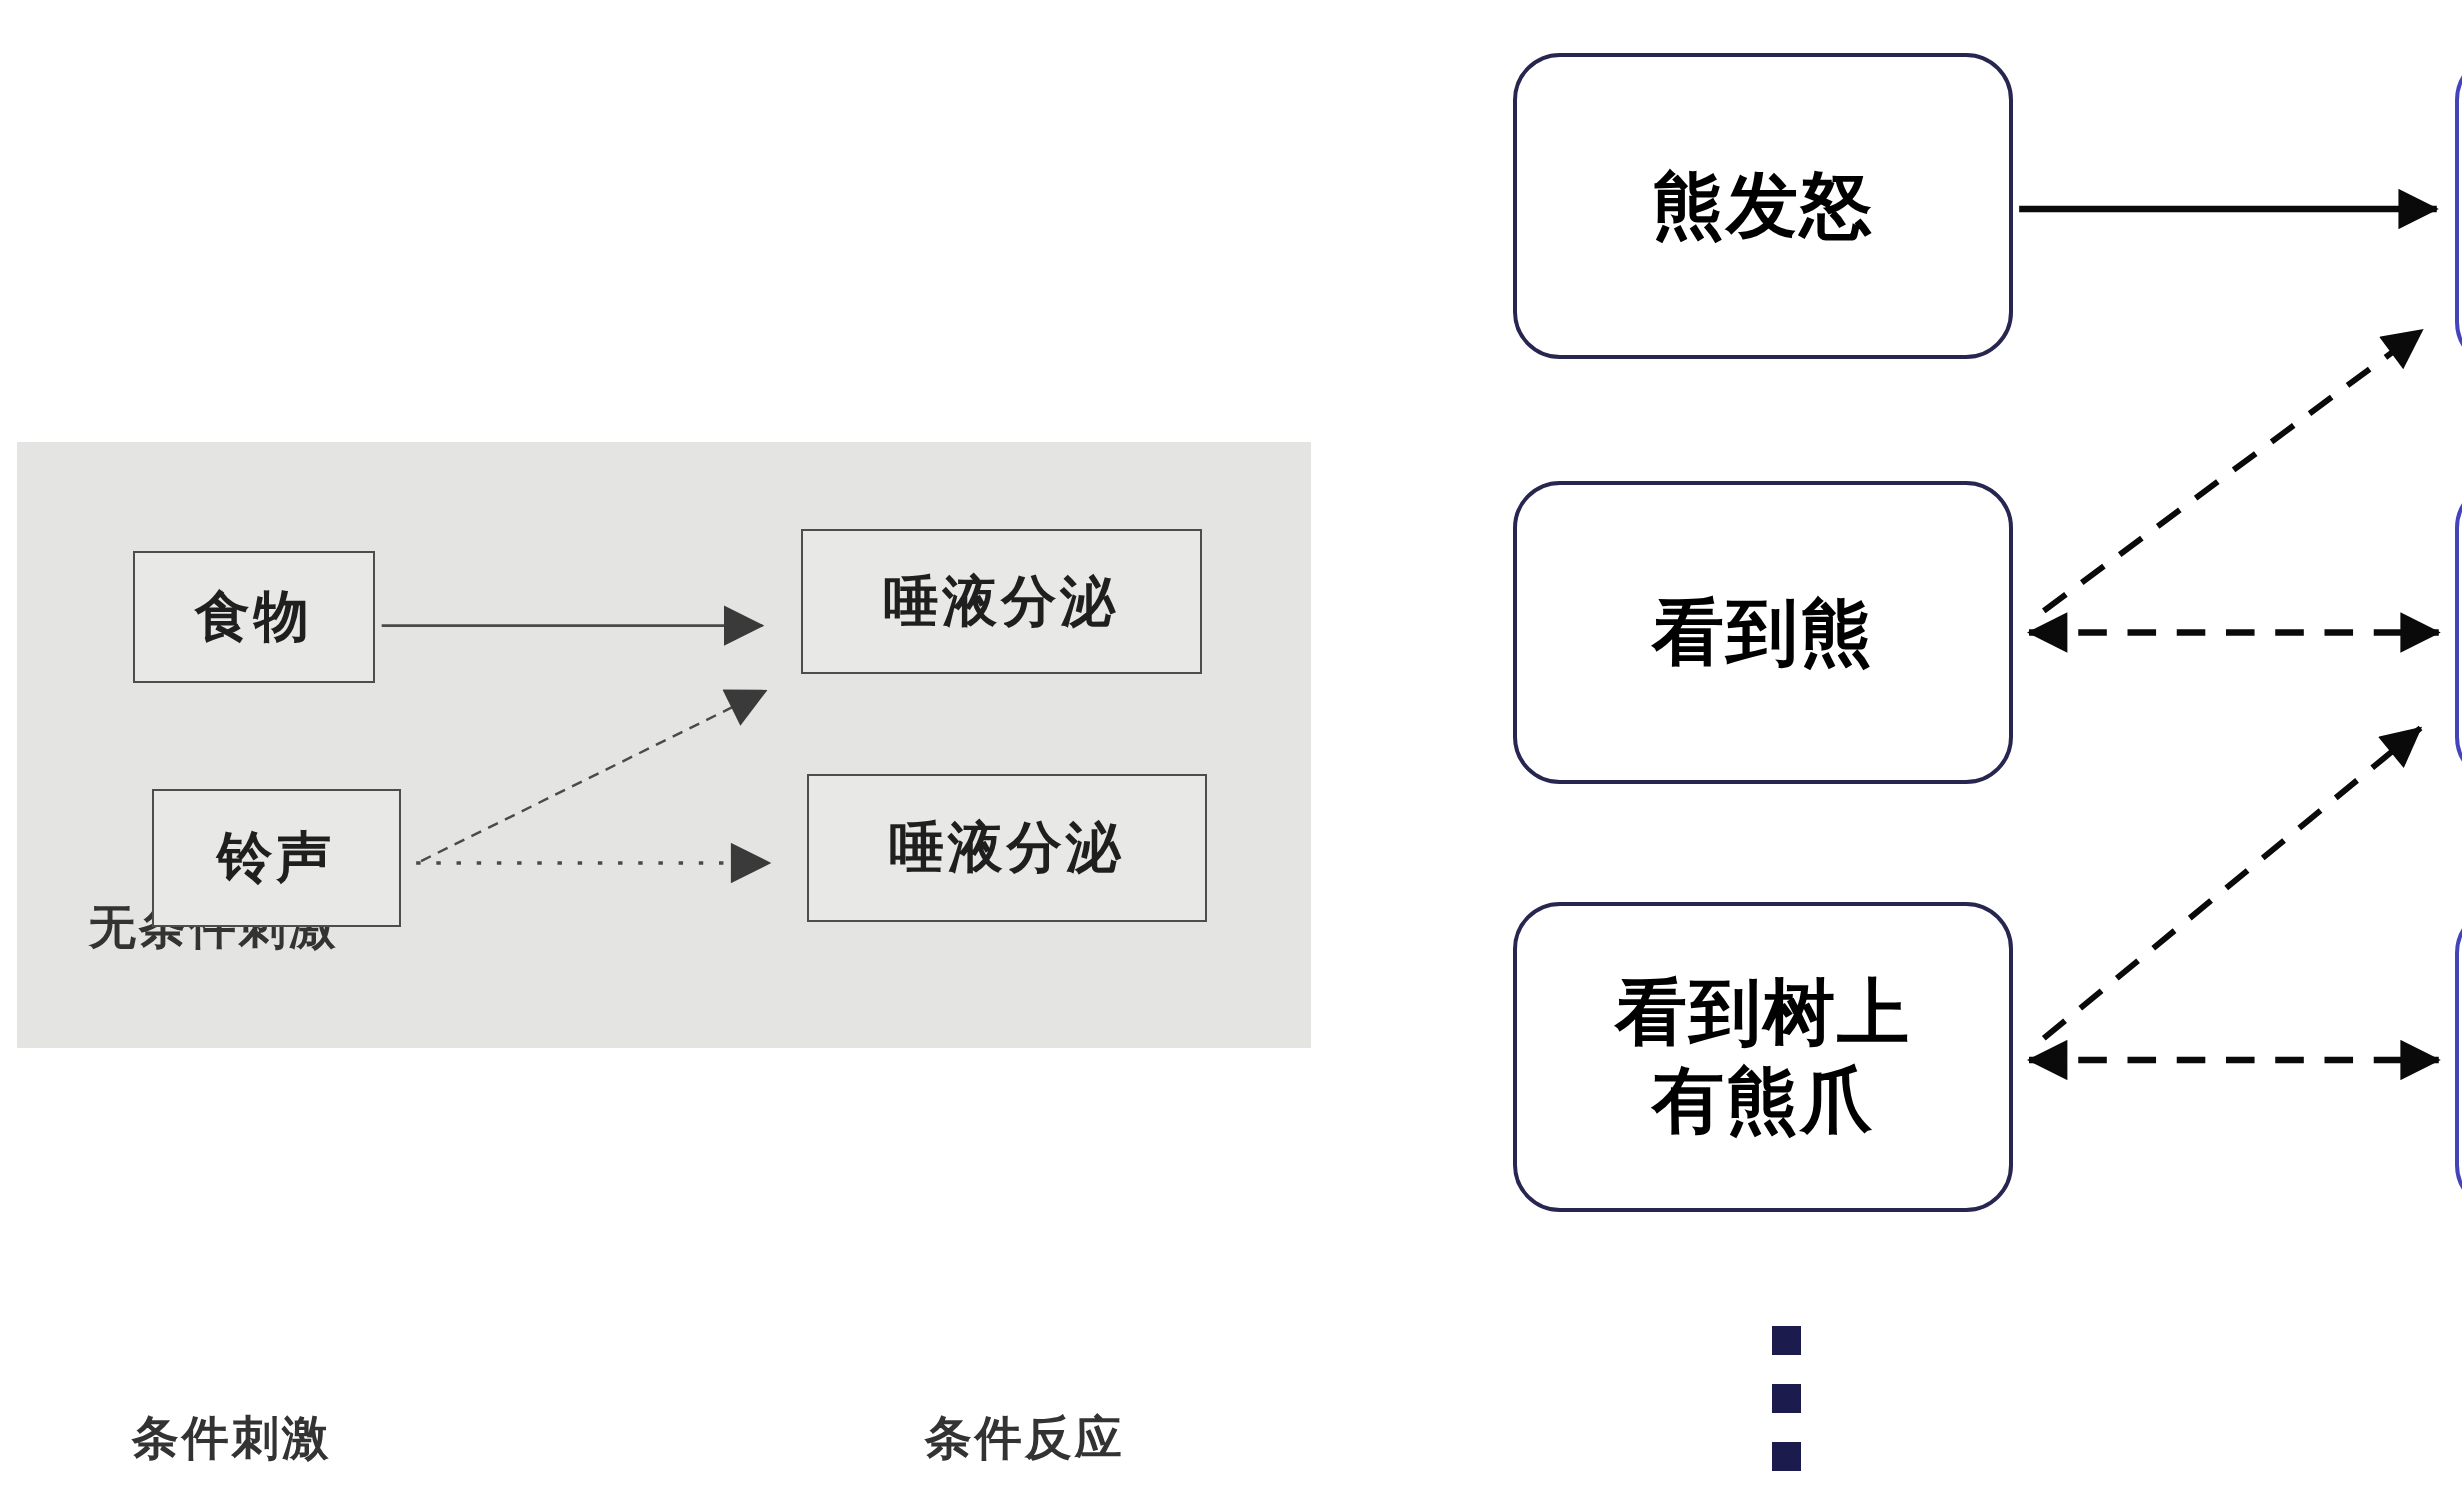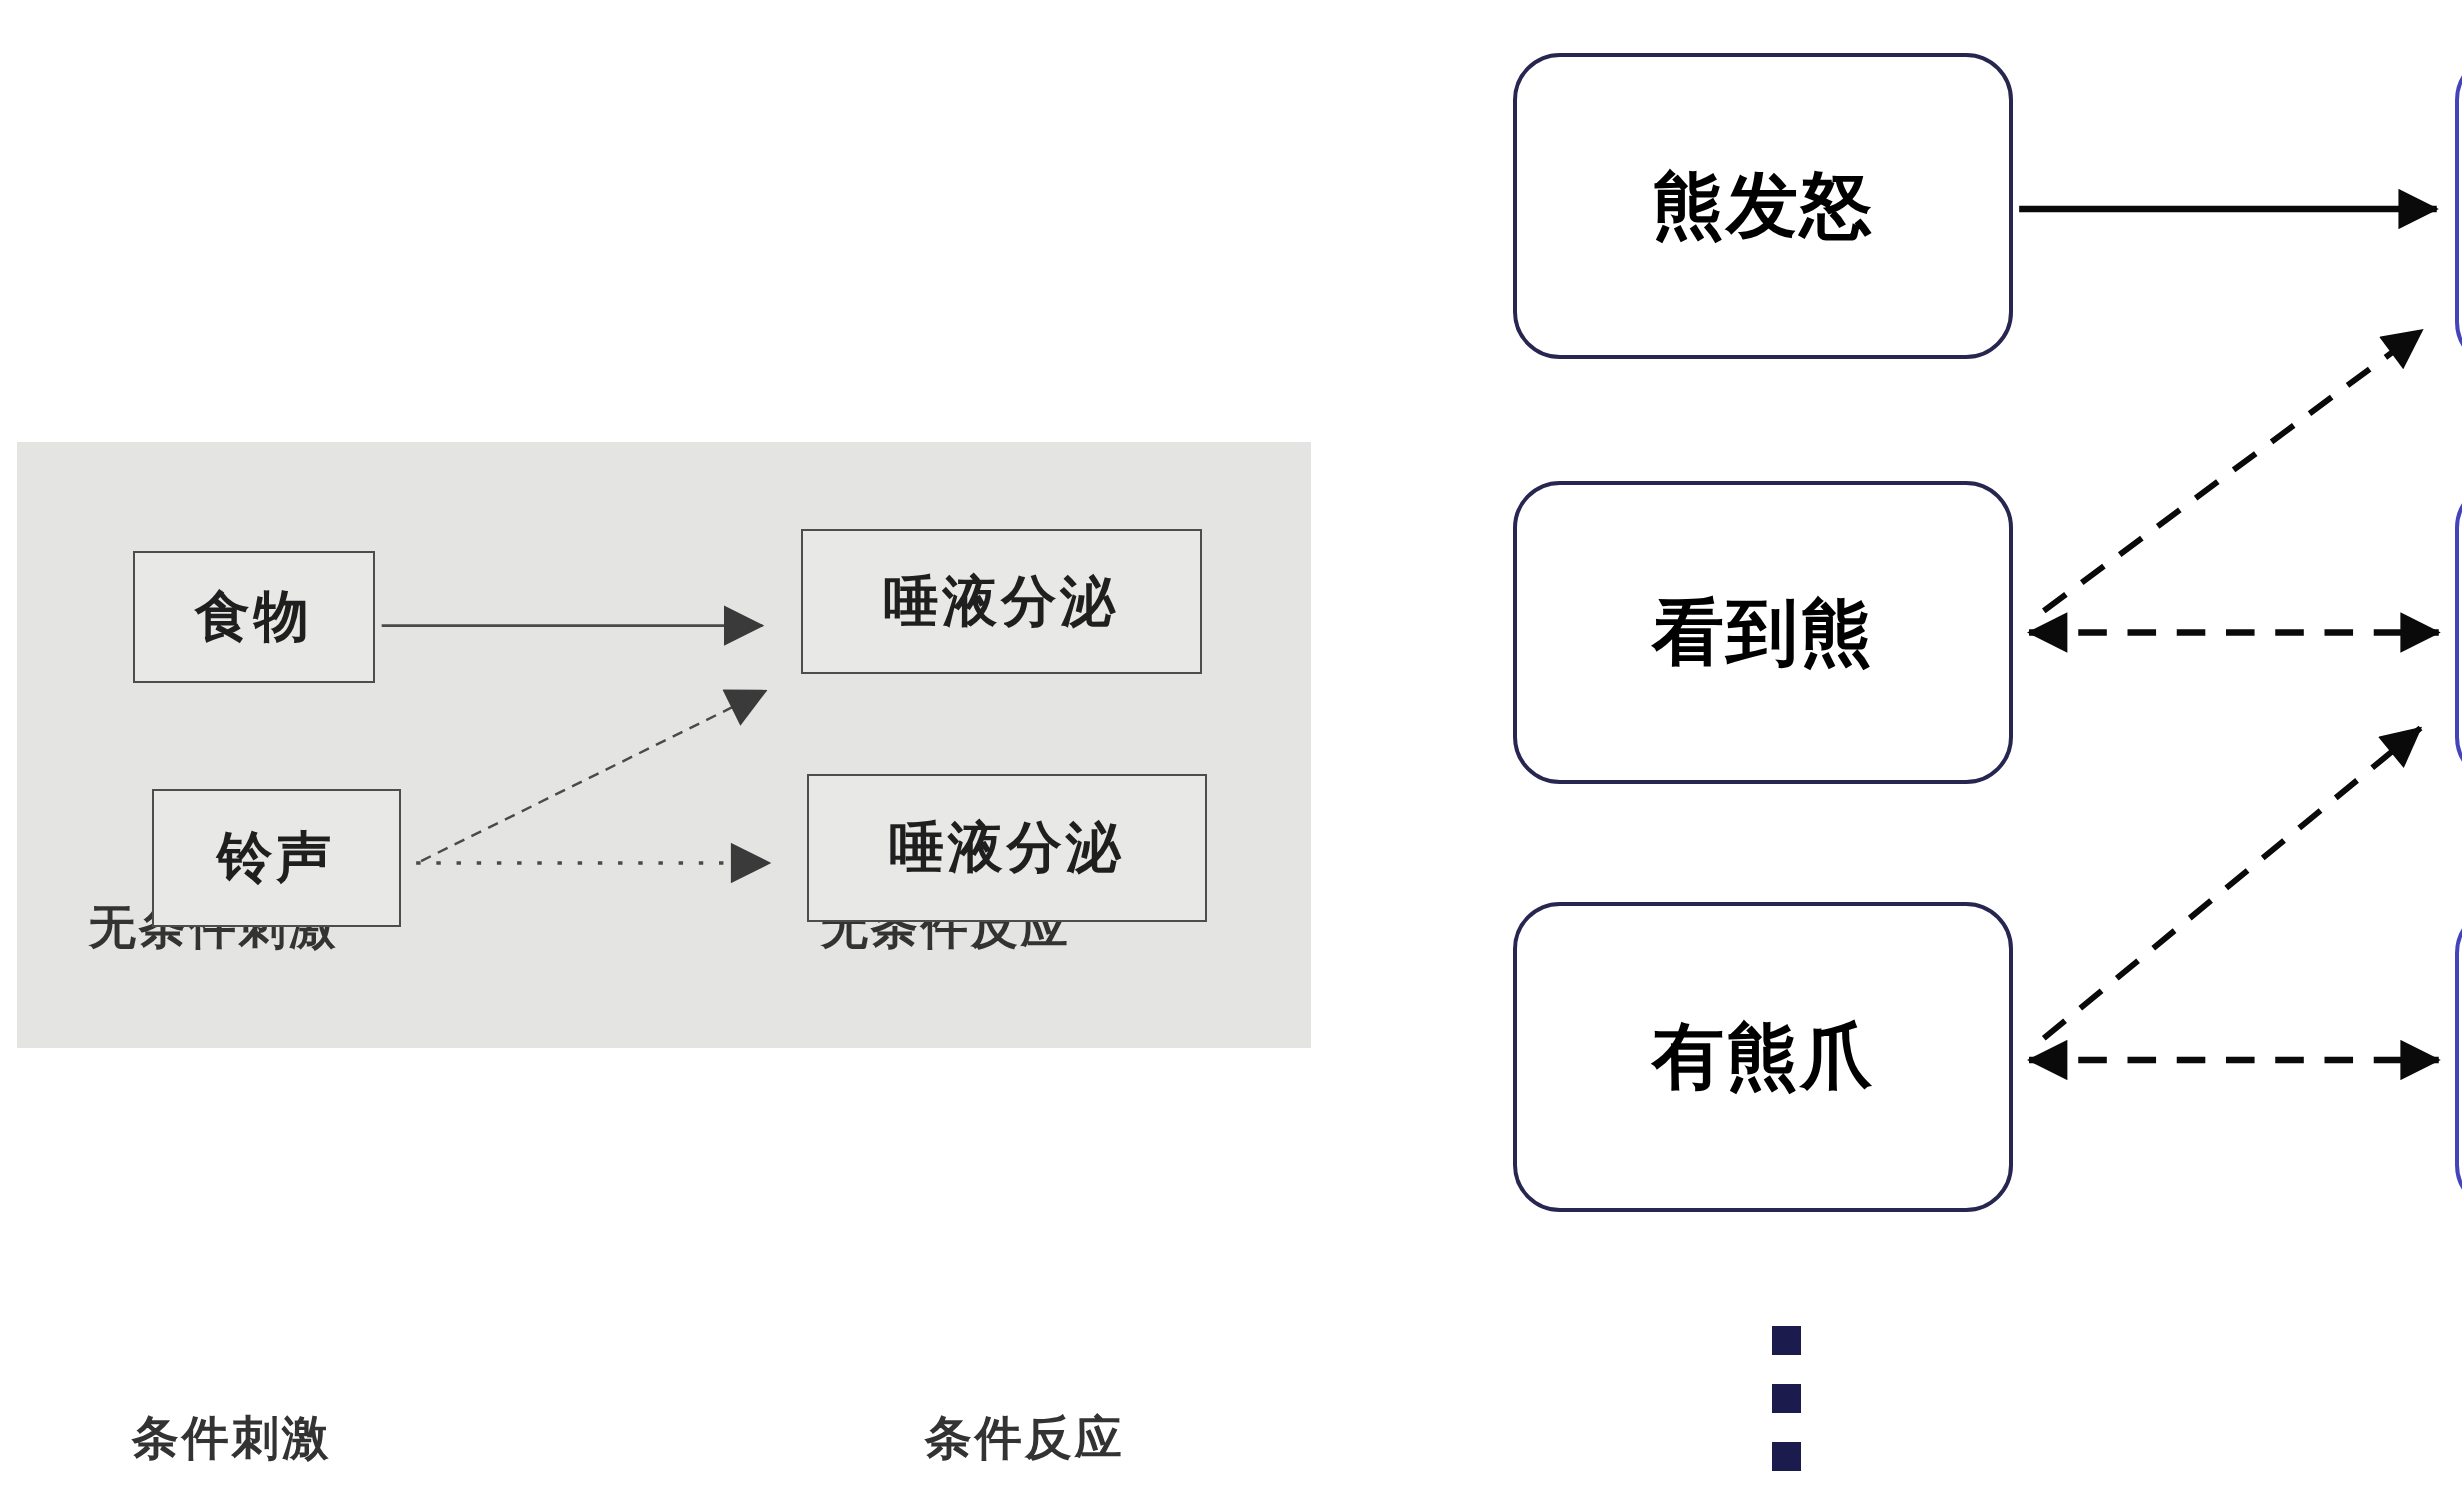--- a/index.html
+++ b/index.html
@@ -57,21 +57,20 @@
   .dot { position:absolute; width:28.6px; height:28.6px; box-sizing:border-box; }
   .dot.l { background:#1b1b4d; }
 </style>
 </head>
 <body>
 
 <div class="canvas">
 
   <div class="gray-panel">
     <div class="glabel ucs">无条件刺激</div>
-    <div class="glabel ucr">无条件反应</div>
     <div class="glabel cs">条件刺激</div>
     <div class="glabel cr">条件反应</div>
 
     <div class="gbox food" style="left:116px; top:109px;">
       <span>食物</span>
     </div>
     <div class="gbox bell" style="left:135px; top:347px;">
       <span>铃声</span>
     </div>
     <div class="gbox sal1" style="left:784px; top:87px;">
@@ -88,20 +87,21 @@
   <div class="rbox val reward">
     
   </div>
   <div class="rbox stim seebear">
     <span class="cn-big">看到熊</span>
   </div>
   <div class="rbox val vsp">
     
   </div>
   <div class="rbox stim seeclaw">
+    <span class="cn-big">看到树上</span>
     <span class="cn-big">有熊爪</span>
   </div>
   <div class="rbox val vs">
     
   </div>
 
   <svg class="overlay" viewBox="0 0 6713 3041">
     <defs>
       <marker id="head-gray" viewBox="0 0 10 10" refX="9.5" refY="5" markerWidth="92" markerHeight="82" orient="auto-start-reverse" markerUnits="userSpaceOnUse">
         <path d="M0,0 L10,5 L0,10 z" fill="#3a3a3a"></path>

